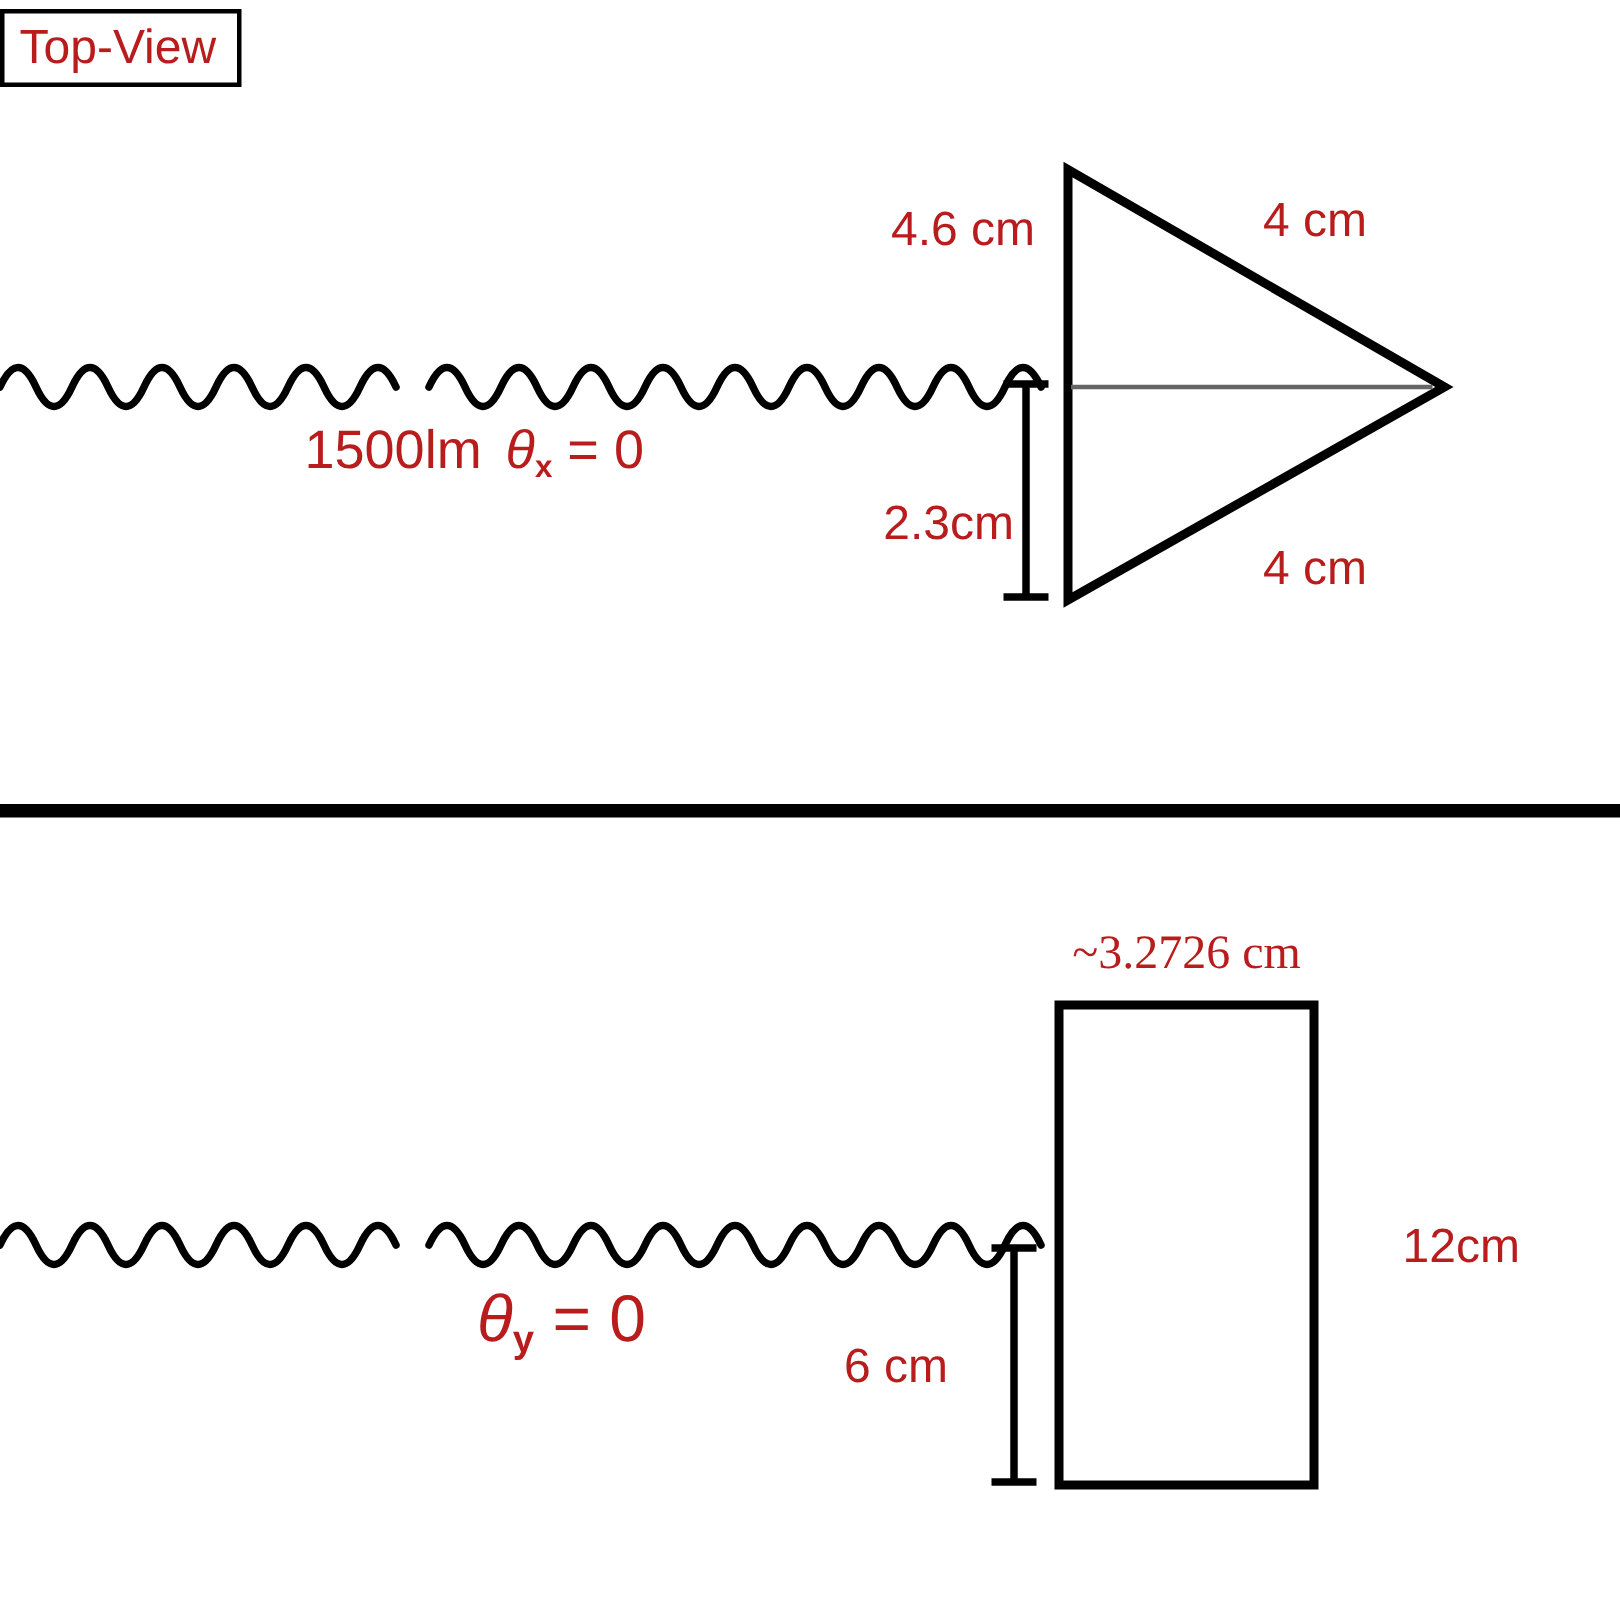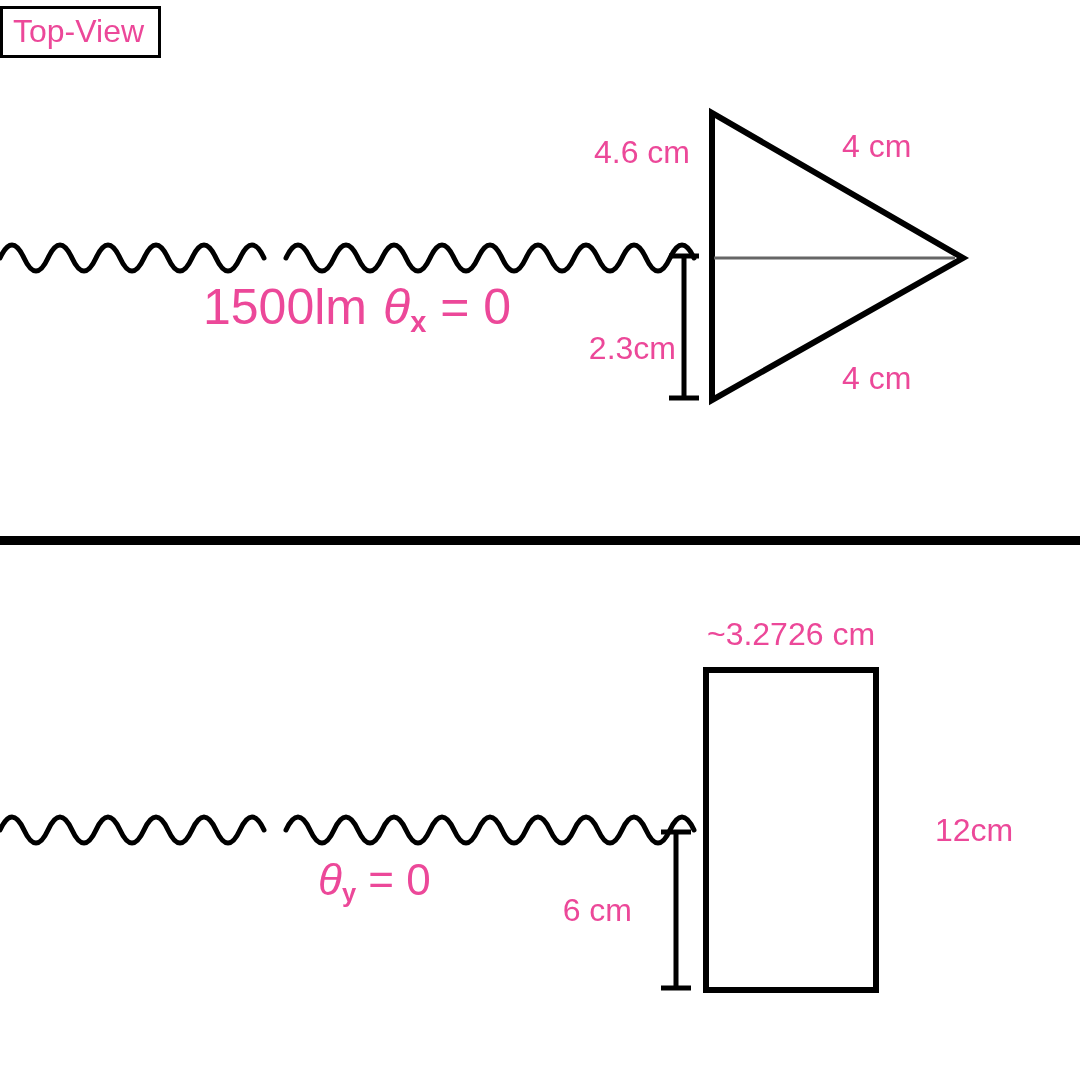--- a/index.html
+++ b/index.html
@@ -2,21 +2,21 @@
 <html><head>
 <meta charset="utf-8">
 <style>
   html,body{margin:0;padding:0;background:#fff;}
   #stage{
     position:relative;
     width:1080px;height:1080px;
     background:#fff;
     overflow:hidden;
     font-family:"Liberation Sans", sans-serif;
-    color:#ec4899;
+    color:#b91c1c;
   }
   #diagram-svg{position:absolute;left:0;top:0;}
   .view-label-box{
     position:absolute;
     left:0;
     box-sizing:border-box;
     border:3px solid #000;
     background:#fff;
     font-size:32px;
     line-height:40px;
@@ -25,21 +25,21 @@
     white-space:nowrap;
   }
   .lbl{
     position:absolute;
     font-size:32px;
     line-height:1.15;
     white-space:nowrap;
     z-index:2;
   }
   .lbl.right{text-align:right;}
-  .lbl.center{text-align:center;}
+  .lbl.center{text-align:center;font-family:Liberation Serif, serif;}
   .beam-label{
     position:absolute;
     z-index:2;
     white-space:nowrap;
     line-height:1.1;
   }
   .beam-label .lumens{margin-right:16px;}
   .beam-label i{font-style:italic;}
   .beam-label sub{
     font-size:0.58em;
@@ -85,21 +85,21 @@
     <line x1="661" y1="988" x2="691" y2="988" stroke="#000" stroke-width="5"></line>
   </svg>
 
   <div class="divider"></div>
 
   <div class="view-label-box" style="top:6px;">
     <span>Top-View</span>
   </div>
 
 
-  <div class="beam-label" style="left:203px;top:280px;font-size:50px;">
+  <div class="beam-label" style="left:203px;top:280px;font-size:36px;">
     <span class="lumens">1500lm</span><i>θ</i><sub>x</sub><span> = 0</span>
   </div>
 
   <div class="lbl right" style="left:540px;top:134px;width:150px;">4.6 cm</div>
   <div class="lbl" style="left:842px;top:128px;">4 cm</div>
   <div class="lbl" style="left:842px;top:360px;">4 cm</div>
   <div class="lbl right" style="left:526px;top:330px;width:150px;text-align:right;">2.3cm</div>
 
   <div class="beam-label" style="left:318px;top:856px;font-size:44px;">
     <i>θ</i><sub>y</sub><span> = 0</span>

